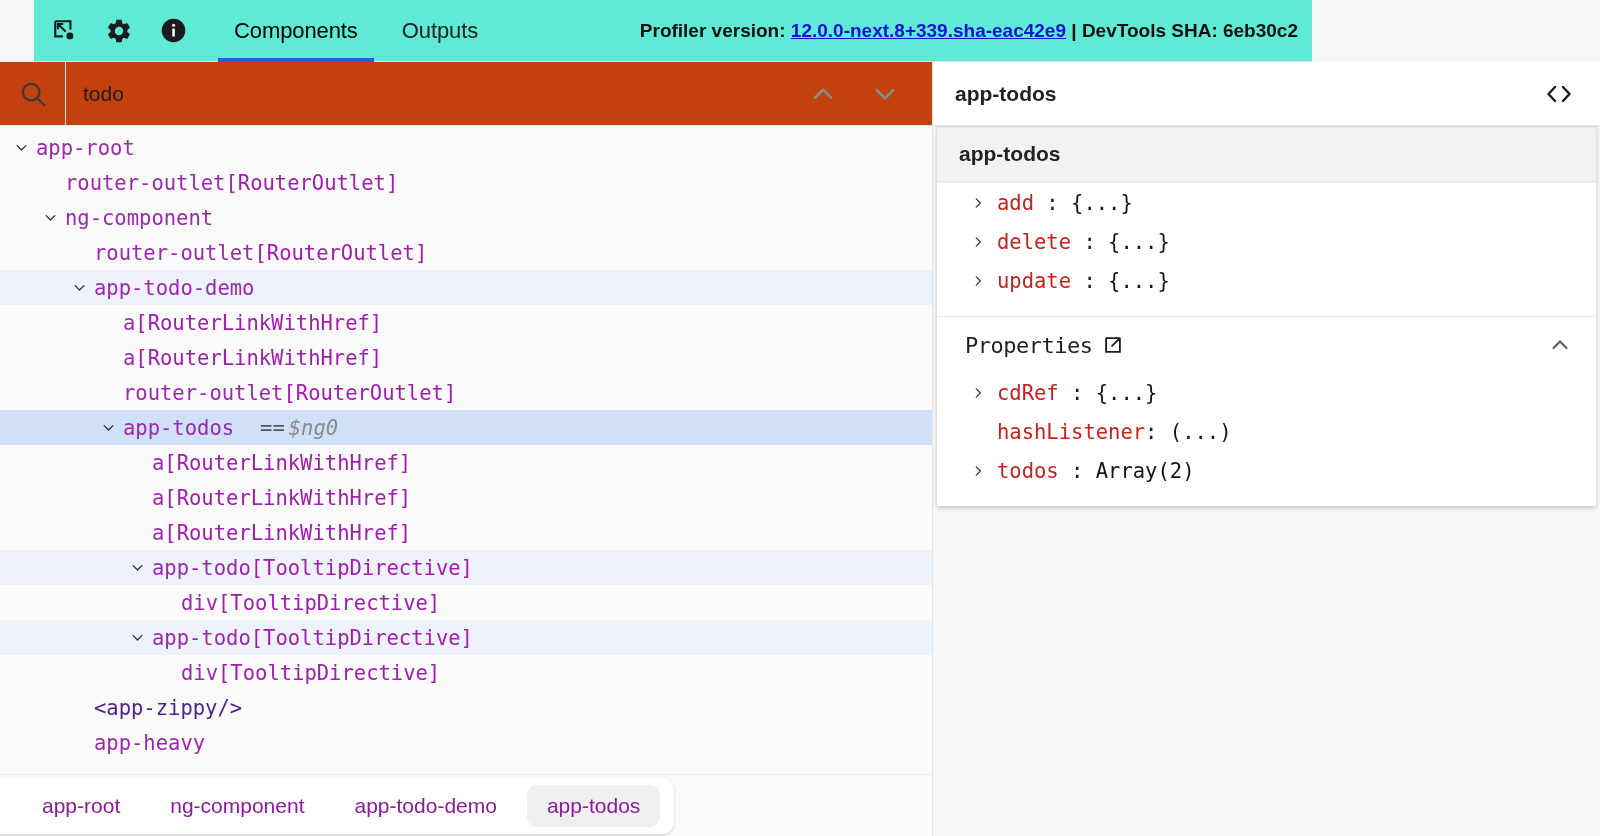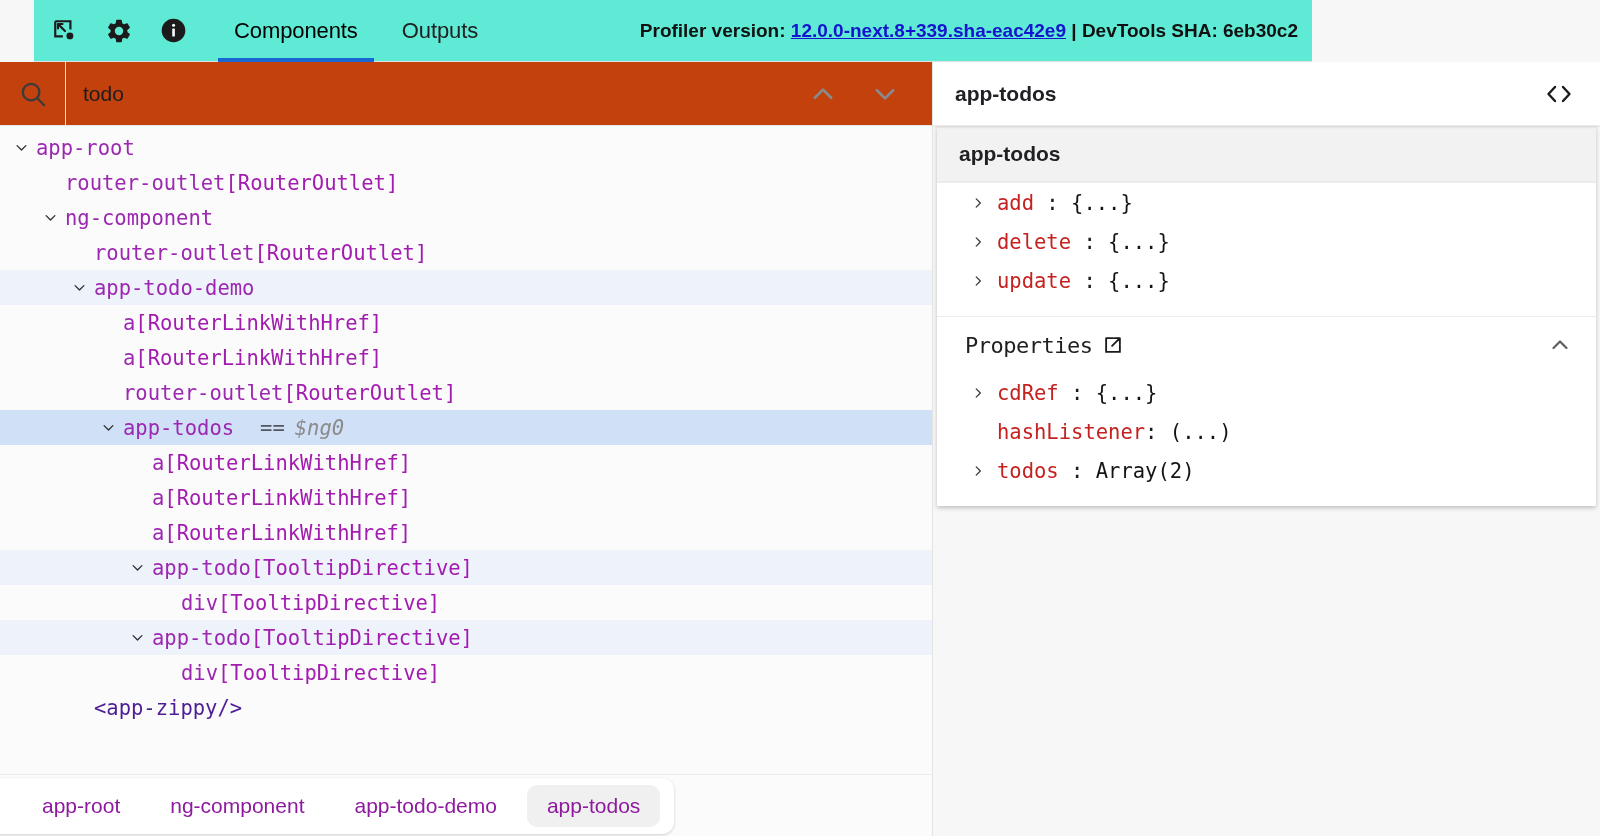--- a/index.html
+++ b/index.html
@@ -297,21 +297,21 @@
           <span class="dir-name">[RouterOutlet]</span>
         </div>
         <div class="tree-row selected" style="padding-left: 99px;">
           <span class="chev">
             <svg width="15" height="15" viewBox="0 0 24 24" fill="none">
               <path d="M5 9l7 7 7-7" stroke="#333" stroke-width="2.2" stroke-linecap="round" stroke-linejoin="round"></path>
             </svg>
           </span>
           <span class="el-name">app-todos</span>
           <span class="eq">==</span>
-          <span class="ng-ref" style="margin-left: 10px;">$ng0</span>
+          <span class="ng-ref" style="margin-left: 4px;">$ng0</span>
         </div>
         <div class="tree-row" style="padding-left: 128px;">
           <span class="chev empty">
             <svg width="15" height="15" viewBox="0 0 24 24" fill="none">
               <path d="M5 9l7 7 7-7" stroke="#333" stroke-width="2.2" stroke-linecap="round" stroke-linejoin="round"></path>
             </svg>
           </span>
           <span class="el-name">a</span>
           <span class="dir-name">[RouterLinkWithHref]</span>
         </div>
@@ -369,20 +369,28 @@
           <span class="el-name">div</span>
           <span class="dir-name">[TooltipDirective]</span>
         </div>
         <div class="tree-row" style="padding-left: 70px;">
           <span class="chev empty">
             <svg width="15" height="15" viewBox="0 0 24 24" fill="none">
               <path d="M5 9l7 7 7-7" stroke="#333" stroke-width="2.2" stroke-linecap="round" stroke-linejoin="round"></path>
             </svg>
           </span>
           <span class="el-name blue">&lt;app-zippy/&gt;</span>
+        </div>
+        <div class="tree-row" style="padding-left: 70px;">
+          <span class="chev empty">
+            <svg width="15" height="15" viewBox="0 0 24 24" fill="none">
+              <path d="M5 9l7 7 7-7" stroke="#333" stroke-width="2.2" stroke-linecap="round" stroke-linejoin="round"></path>
+            </svg>
+          </span>
+          <span class="el-name">app-heavy</span>
         </div>
       </div>
 
     <div class="breadcrumb-wrap">
       <div class="breadcrumb" id="breadcrumb">
           <div class="crumb">app-root</div>
           <div class="crumb">ng-component</div>
           <div class="crumb">app-todo-demo</div>
           <div class="crumb active">app-todos</div>
         </div>

